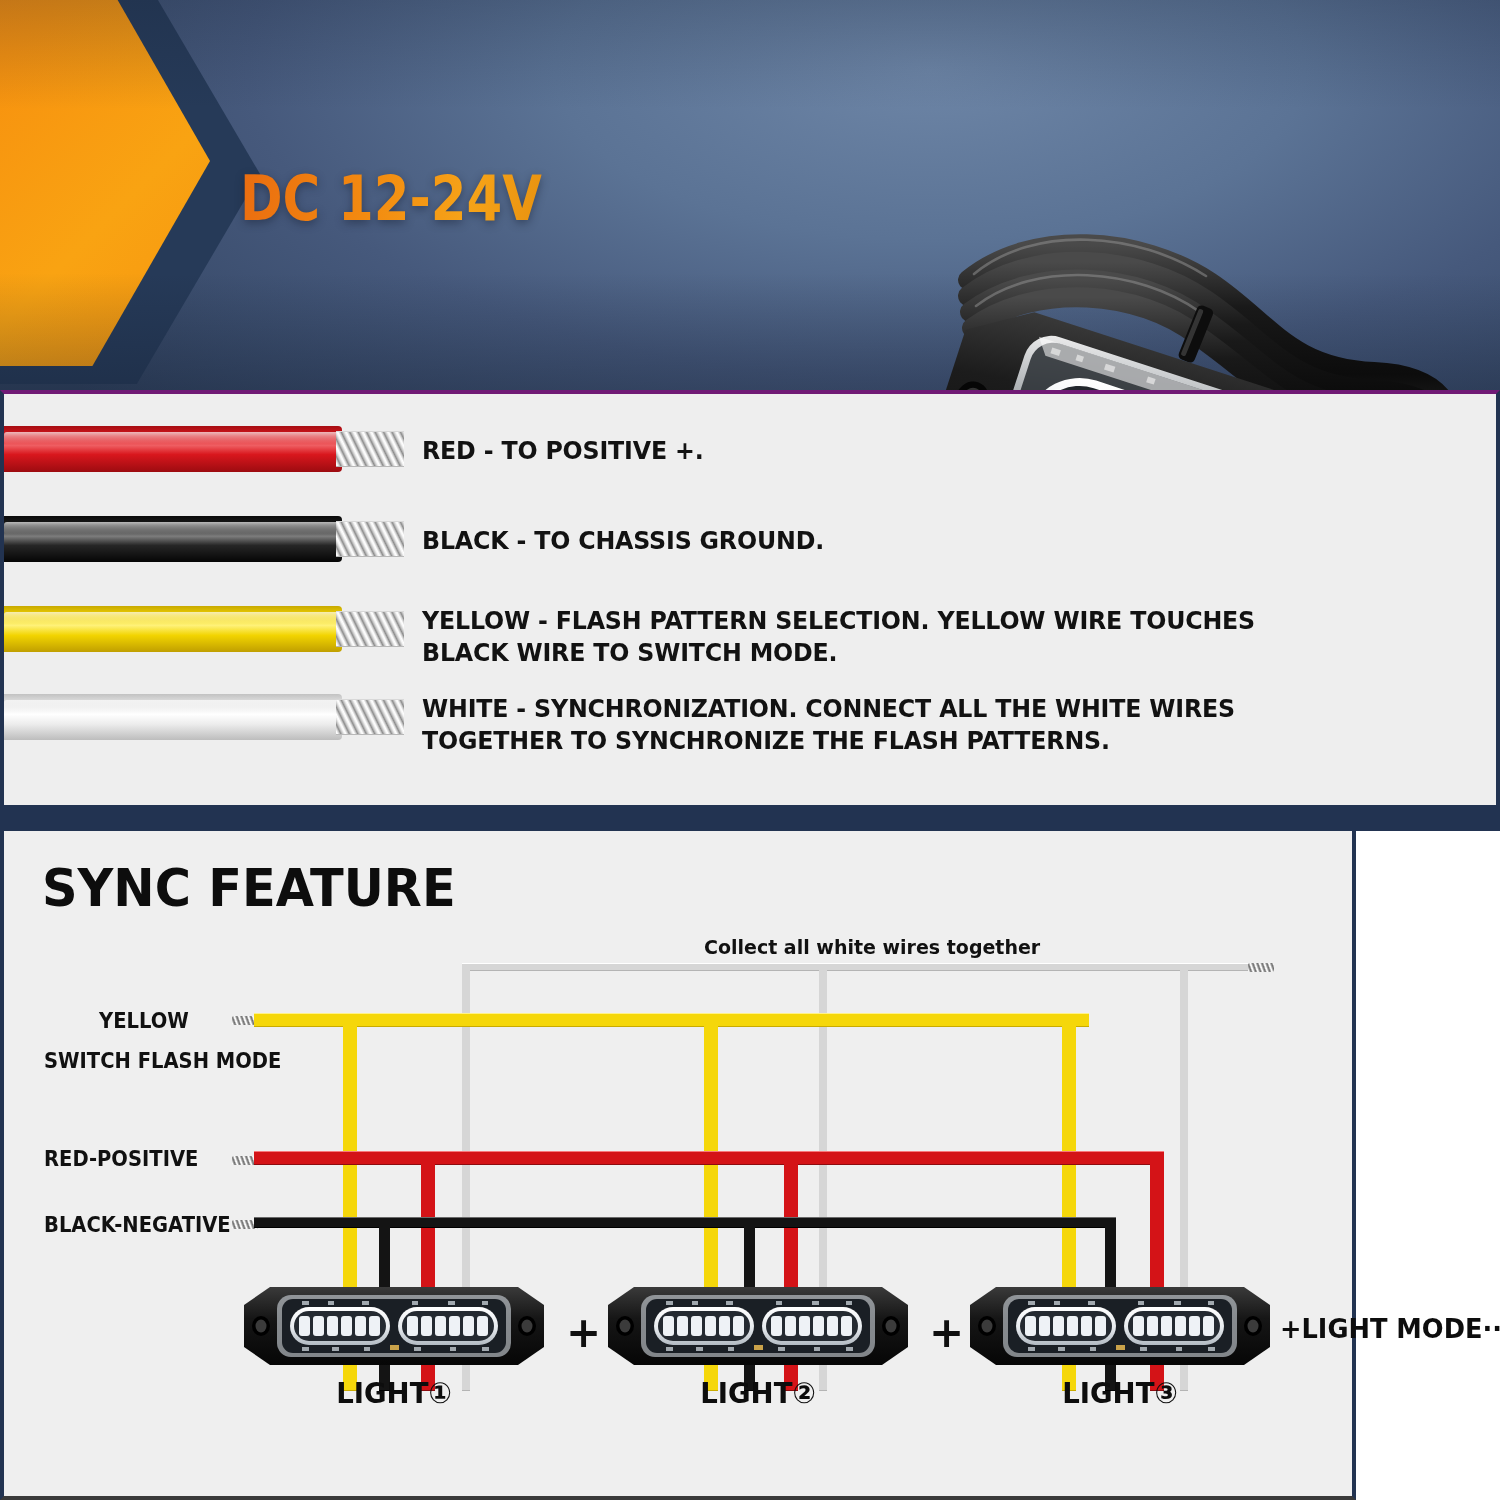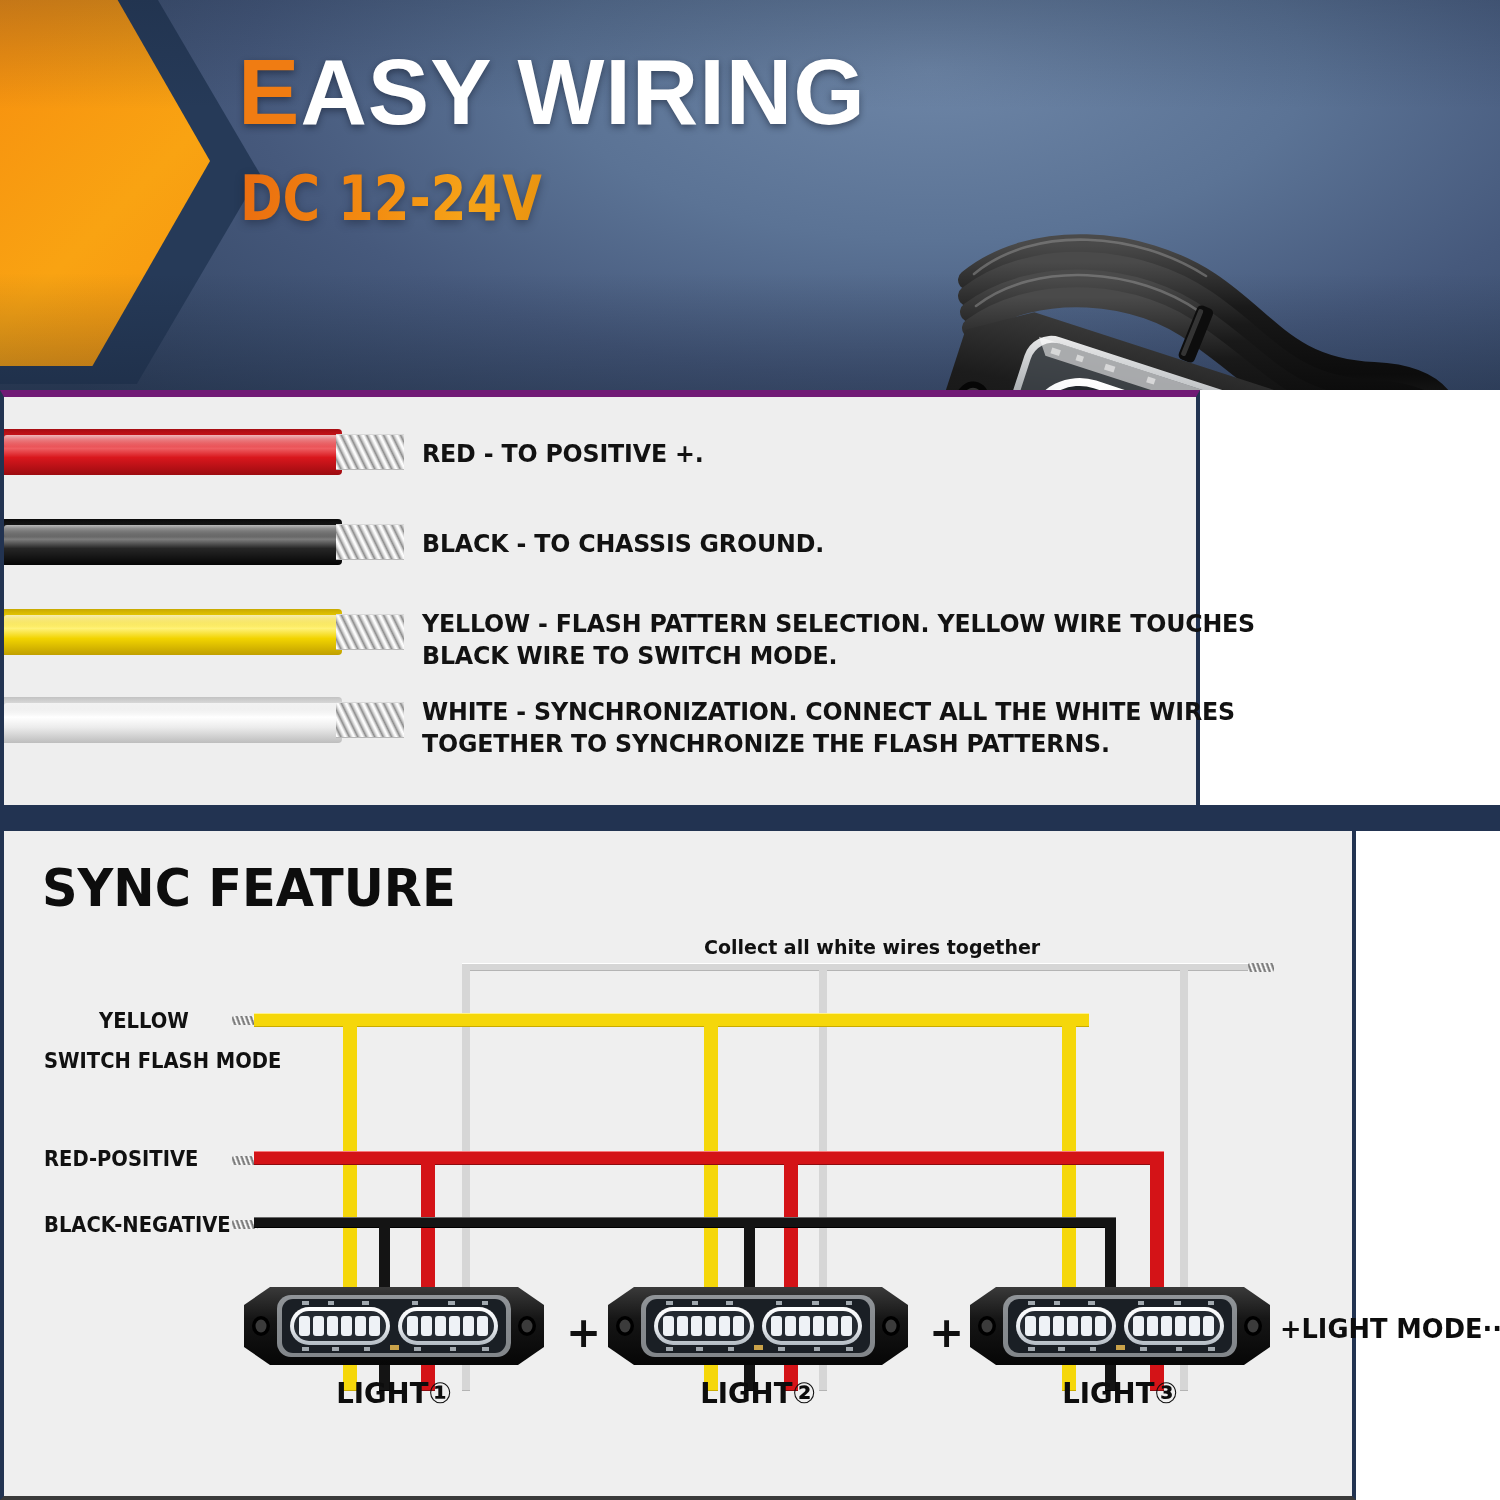--- a/index.html
+++ b/index.html
@@ -53,23 +53,23 @@
     -webkit-background-clip:text; background-clip:text; color:transparent;
     filter:drop-shadow(0 3px 5px rgba(10,18,34,.40));
     white-space:nowrap; transform:scaleX(.92); transform-origin:left center;
   }
 
   
   .hero-photo { position:absolute; left:818px; top:222px; width:640px; height:420px; }
 
   
   .wireband {
-    position:absolute; left:0; top:390px; width:1200px; height:415px;
+    position:absolute; left:0; top:390px; width:1500px; height:415px;
     background:#eeeeee;
-    border-top:7px solid #701a75;
+    border-top:4px solid #701a75;
     border-left:4px solid #223351;
     border-right:4px solid #223351;
   }
   .wire-row { position:absolute; left:0; }
   .wire-gfx { position:absolute; left:0; height:46px; }
   .wire-ins {
     position:absolute; left:0; top:0; height:100%; width:338px;
     border-radius:0 4px 4px 0;
   }
   .wire-ins::after{
@@ -152,21 +152,20 @@
 </head>
 <body>
 
 <div id="page">
 
   <div class="hero">
     <div class="chev-shadow"></div>
     <div class="chev"></div>
     <div class="hero-vignette"></div>
 
-    <div class="hero-title"><span class="accent">E</span><span>ASY WIRING</span></div>
 
     <div class="hero-sub">DC 12-24V</div>
 
     <div class="hero-photo">
       <svg viewBox="0 0 640 420" width="640" height="420">
         <defs>
           <linearGradient id="cablegrad" x1="0" y1="0" x2="0" y2="1">
             <stop offset="0%" stop-color="#4a4a4a"></stop>
               <stop offset="30%" stop-color="#191919"></stop>
             <stop offset="62%" stop-color="#0c0c0c"></stop>

